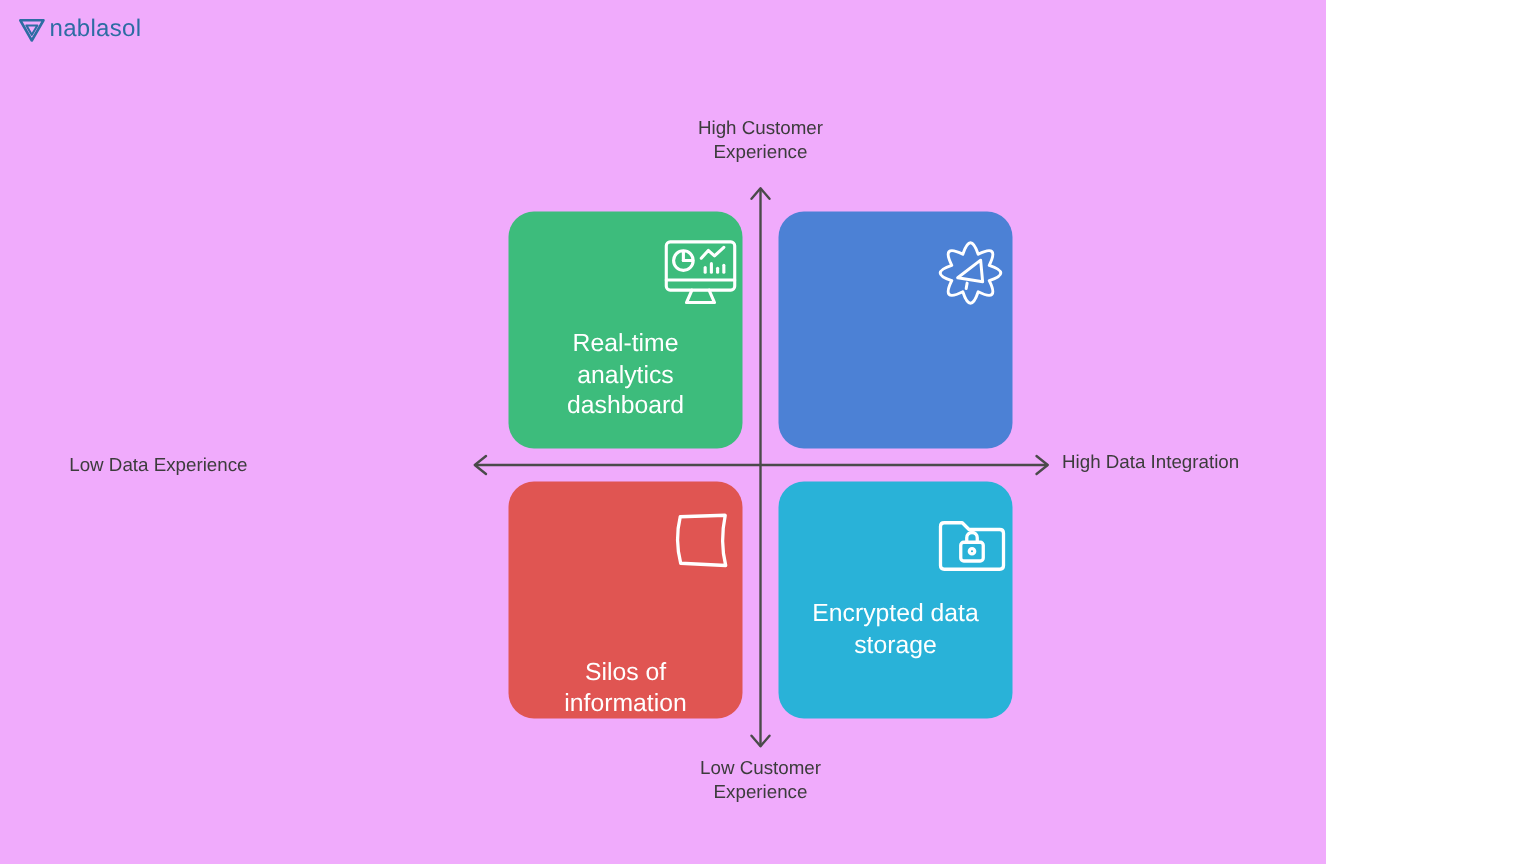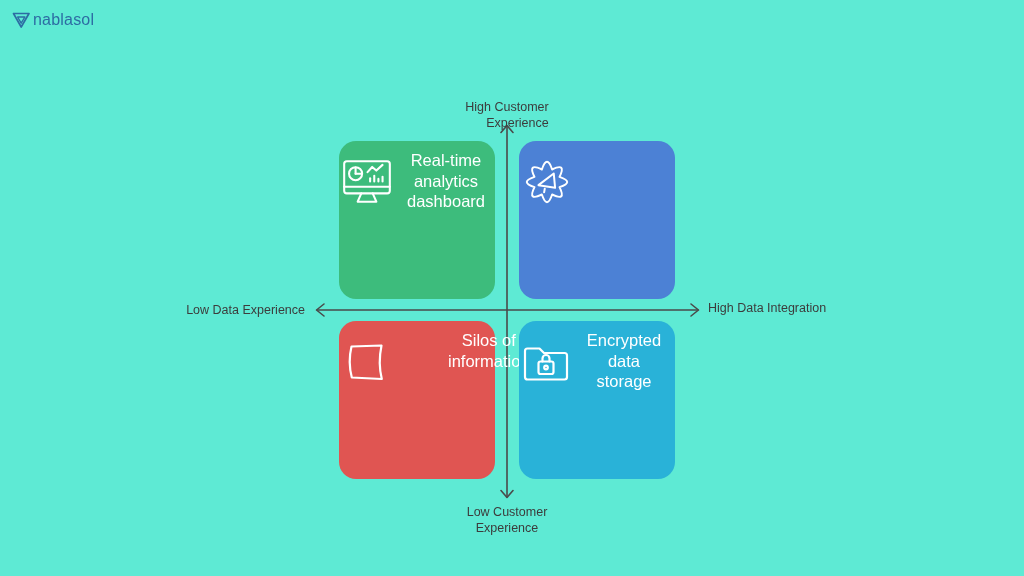--- a/index.html
+++ b/index.html
@@ -1,22 +1,22 @@
 <!DOCTYPE html>
 <html><head>
 <meta charset="utf-8">
 <style>
   * { margin: 0; padding: 0; box-sizing: border-box; }
   html, body { background: #ffffff; }
   body { font-family: "Liberation Sans", sans-serif; }
   .canvas {
     position: relative;
-    width: 1024px;
+    width: 884px;
     height: 576px;
-    background: #5eead4;
+    background: #f0abfc;
     overflow: hidden;
     text-decoration: underline;
   }
 
   
   .brand {
     position: absolute;
     top: 11px;
     left: 12px;
     display: flex;
@@ -57,34 +57,34 @@
     font-size: 12.5px;
     color: #3c3c3c;
     line-height: 15.5px;
   }
   .axis-label.vlabel {
     left: 507px;
     transform: translateX(-50%);
     text-align: center;
     white-space: pre-line;
   }
-  .axis-label.v-top { top: 100px; text-align: right; }
+  .axis-label.v-top { top: 78px; }
   .axis-label.v-bottom { top: 505px; }
   .axis-label.h-left { top: 303px; right: 719px; white-space: nowrap; }
   .axis-label.h-right { top: 301px; left: 708px; white-space: nowrap; }
 
   
   .qbox {
     position: absolute;
     width: 156px;
     height: 158px;
     border-radius: 17px;
     display: flex;
-    flex-direction: row;
-    align-items: flex-start;
+    flex-direction: column;
+    align-items: flex-end;
   }
   .qbox.tl { left: 339px; top: 141px; }
   .qbox.tr { left: 519px; top: 141px; }
   .qbox.bl { left: 339px; top: 321px; gap: 43px; }
   .qbox.br { left: 519px; top: 321px; }
   .qicon {
     margin-top: 13px;
     height: 56px;
     display: flex;
     align-items: center;

